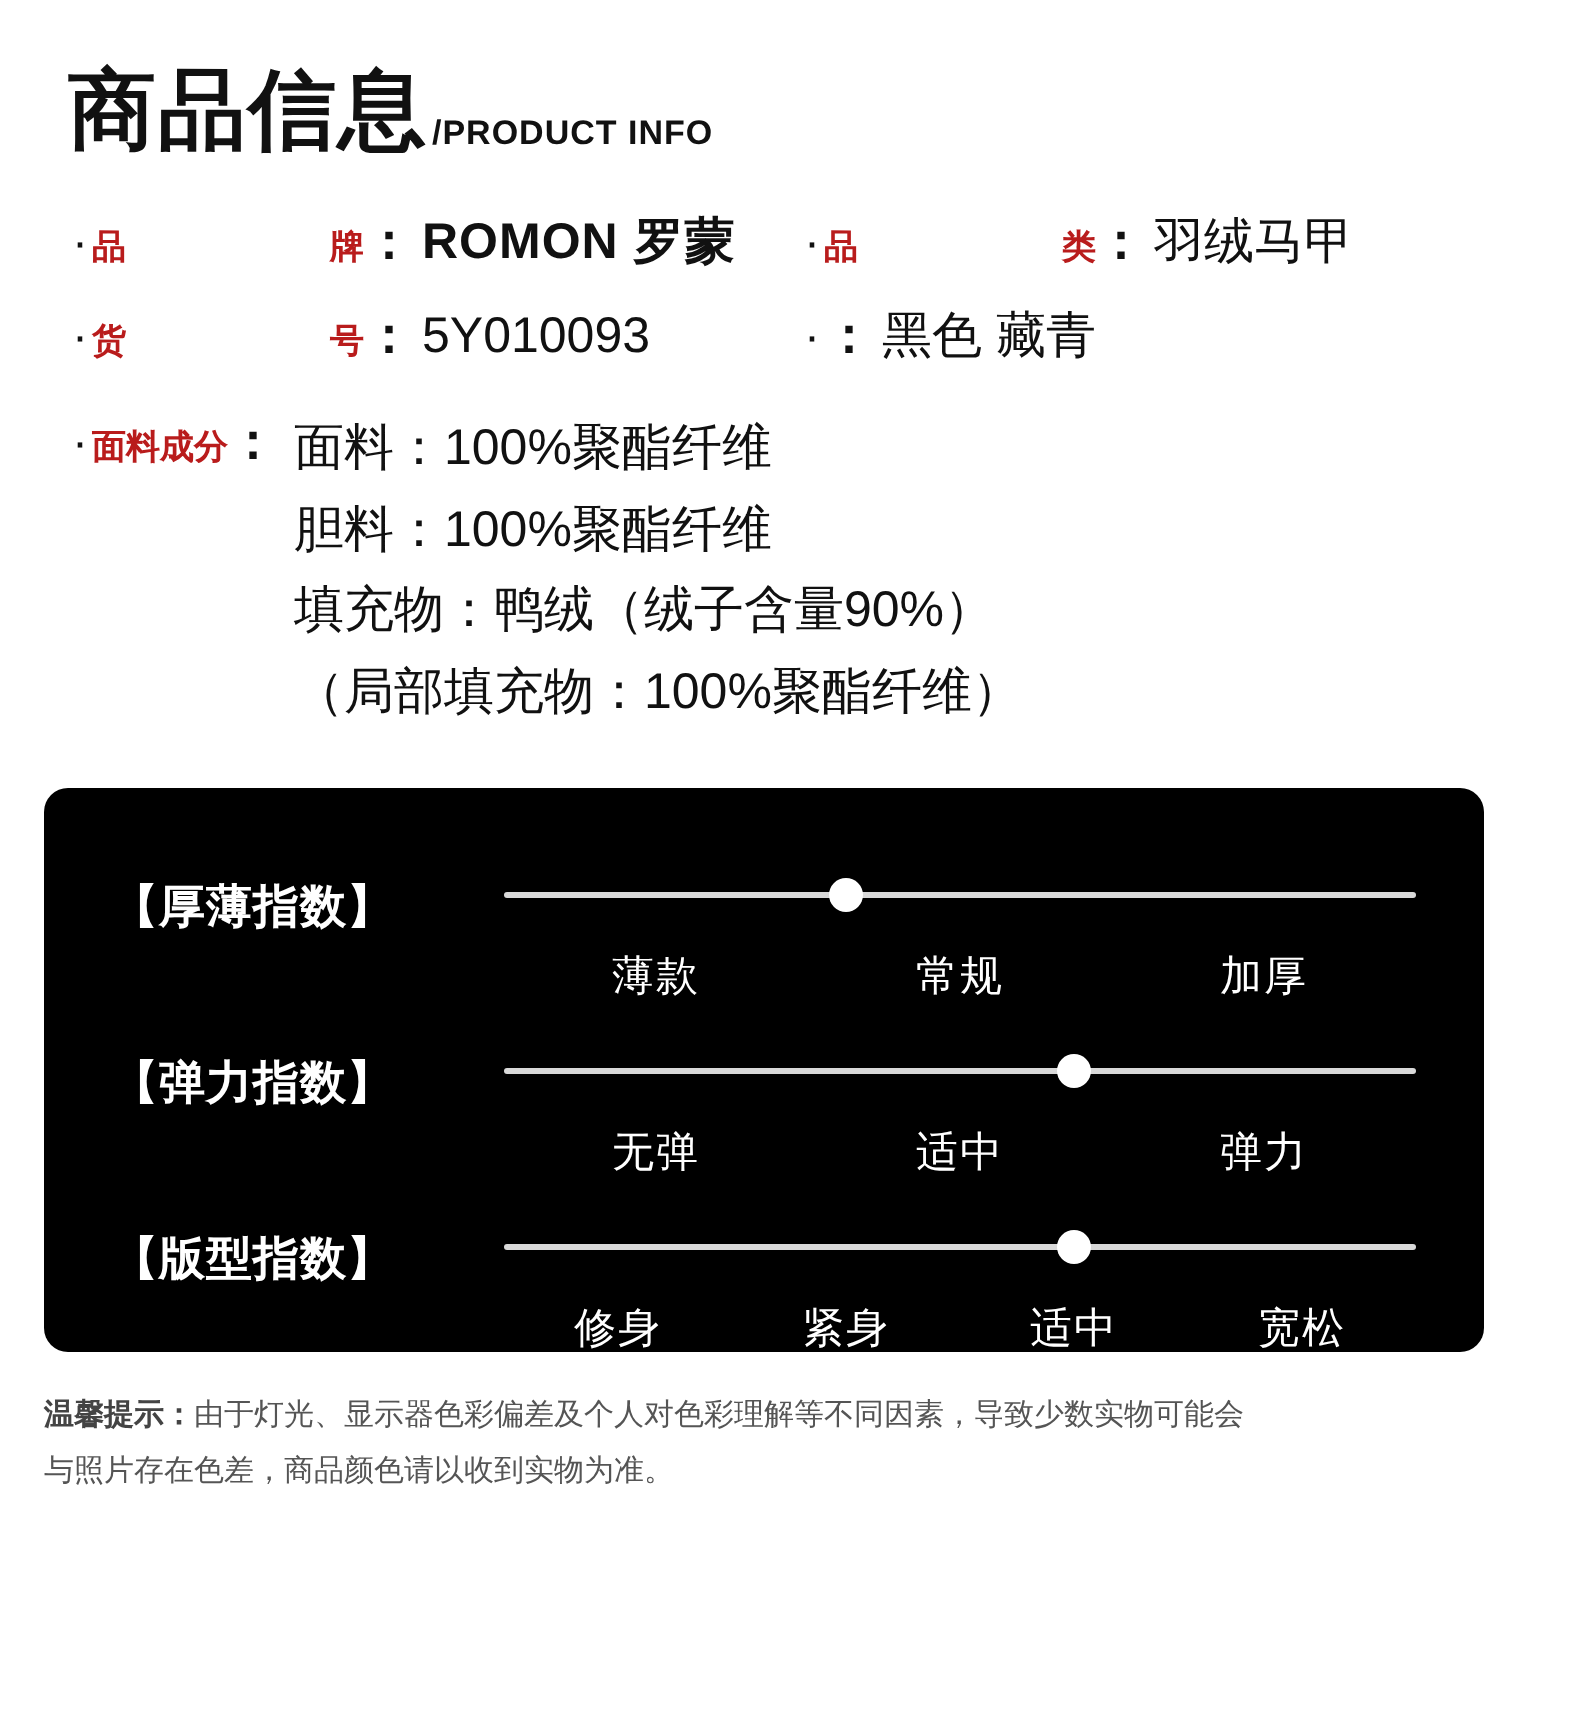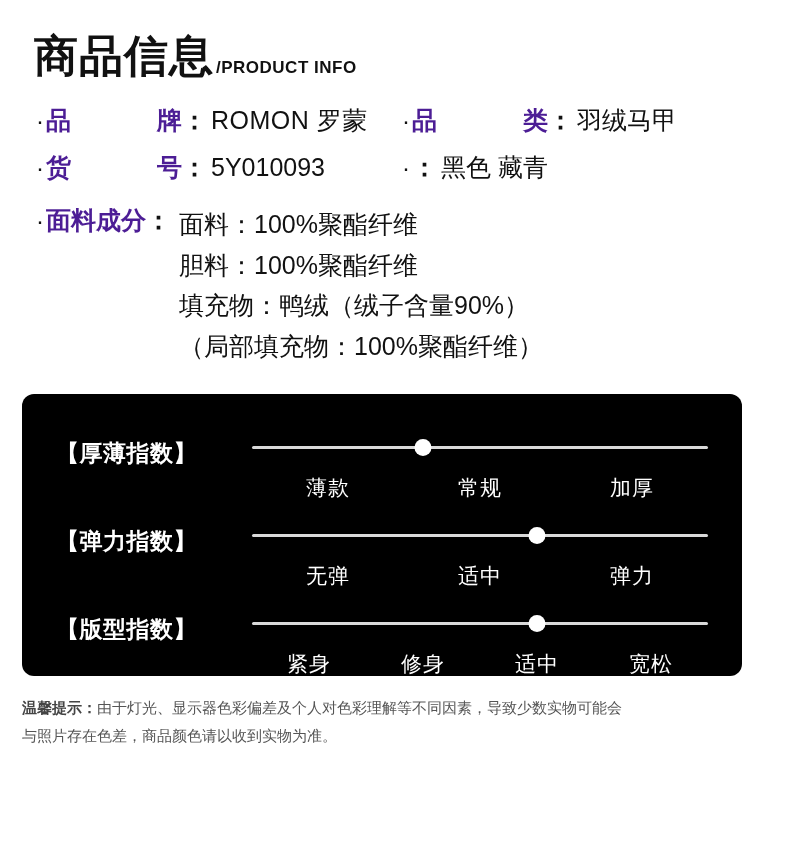--- a/index.html
+++ b/index.html
@@ -62,46 +62,46 @@
     align-items: baseline;
   }
   .field.col-left { width: 366px; }
   .bullet {
     font-size: 24px;
     line-height: 1;
     margin-right: 2px;
     color: #111;
   }
   .label {
-    font-size: 25px;
+    font-size: 17px;
     font-weight: bold;
     letter-spacing: 0px;
     white-space: nowrap;
-    color: #4c1d95;
+    color: #b91c1c;
   }
   .label.spread2 {
     display: inline-block;
     width: 136px;
     text-align: justify;
     text-align-last: justify;
   }
   .colon {
     font-size: 25px;
     font-weight: bold;
     color: #111;
     margin-right: 4px;
   }
   .value {
     font-size: 25px;
     color: #111;
     font-weight: normal;
     white-space: nowrap;
   }
   .value.brand {
-    font-weight: normal;
+    font-weight: bold;
     letter-spacing: 0.5px;
   }
 
   
   .fabric {
     display: flex;
     align-items: flex-start;
     margin-top: 20px;
   }
   .fabric-label {
@@ -276,22 +276,22 @@
         </div>
       </div>
     </div>
 
     <div class="index-row">
       <div class="index-name">【版型指数】</div>
       <div class="scale">
         <div class="scale-line"></div>
         <div class="scale-dot" id="dot2" style="left: 62.5%;"></div>
         <div class="scale-labels">
+          <span>修身</span>
           <span>紧身</span>
-          <span>修身</span>
           <span>适中</span>
           <span>宽松</span>
         </div>
       </div>
     </div>
 
   </div>
 
   <div class="note">
     <div>

